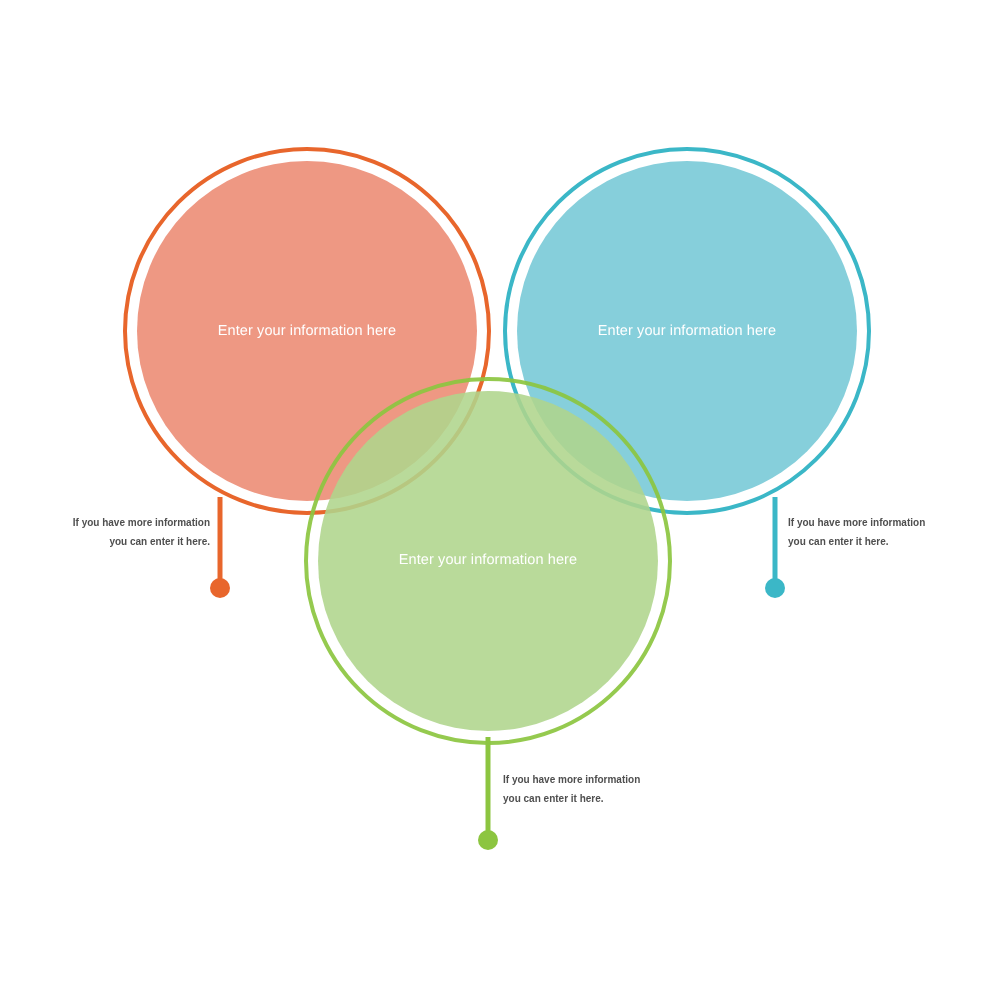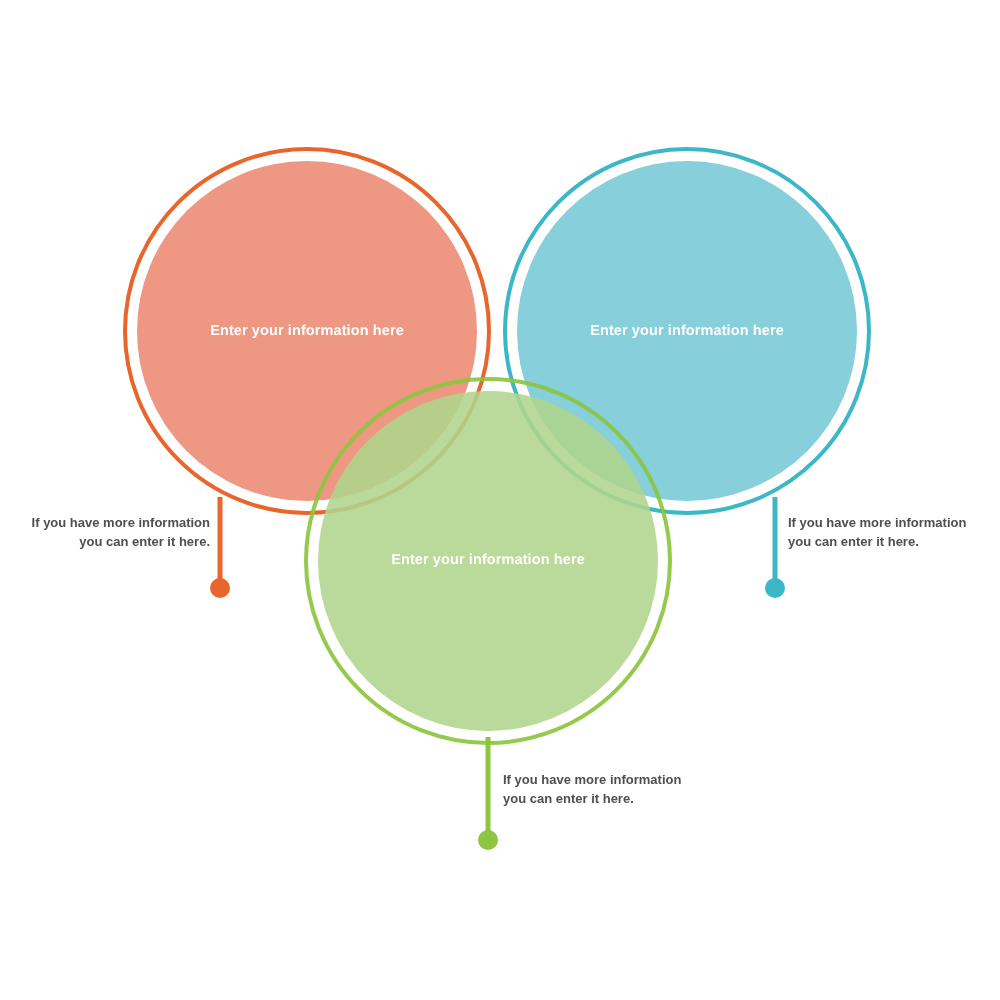--- a/index.html
+++ b/index.html
@@ -24,31 +24,31 @@
     left: 0;
     top: 0;
     width: 1000px;
     height: 1000px;
     display: block;
   }
   .circle-caption {
     position: absolute;
     color: #ffffff;
     font-size: 14.5px;
-    font-weight: bold;
+    font-weight: normal;
     letter-spacing: 0.1px;
     white-space: nowrap;
     transform: translate(-50%, -50%);
     pointer-events: none;
     text-rendering: geometricPrecision;
   }
   .note {
     position: absolute;
     color: #4f4f4f;
-    font-size: 13px;
+    font-size: 10px;
     font-weight: bold;
     line-height: 19px;
     white-space: pre-line;
   }
   .note-left  { text-align: right; }
   .note-right { text-align: left; }
   .note-bottom{ text-align: left; }
 </style>
 </head>
 <body>

